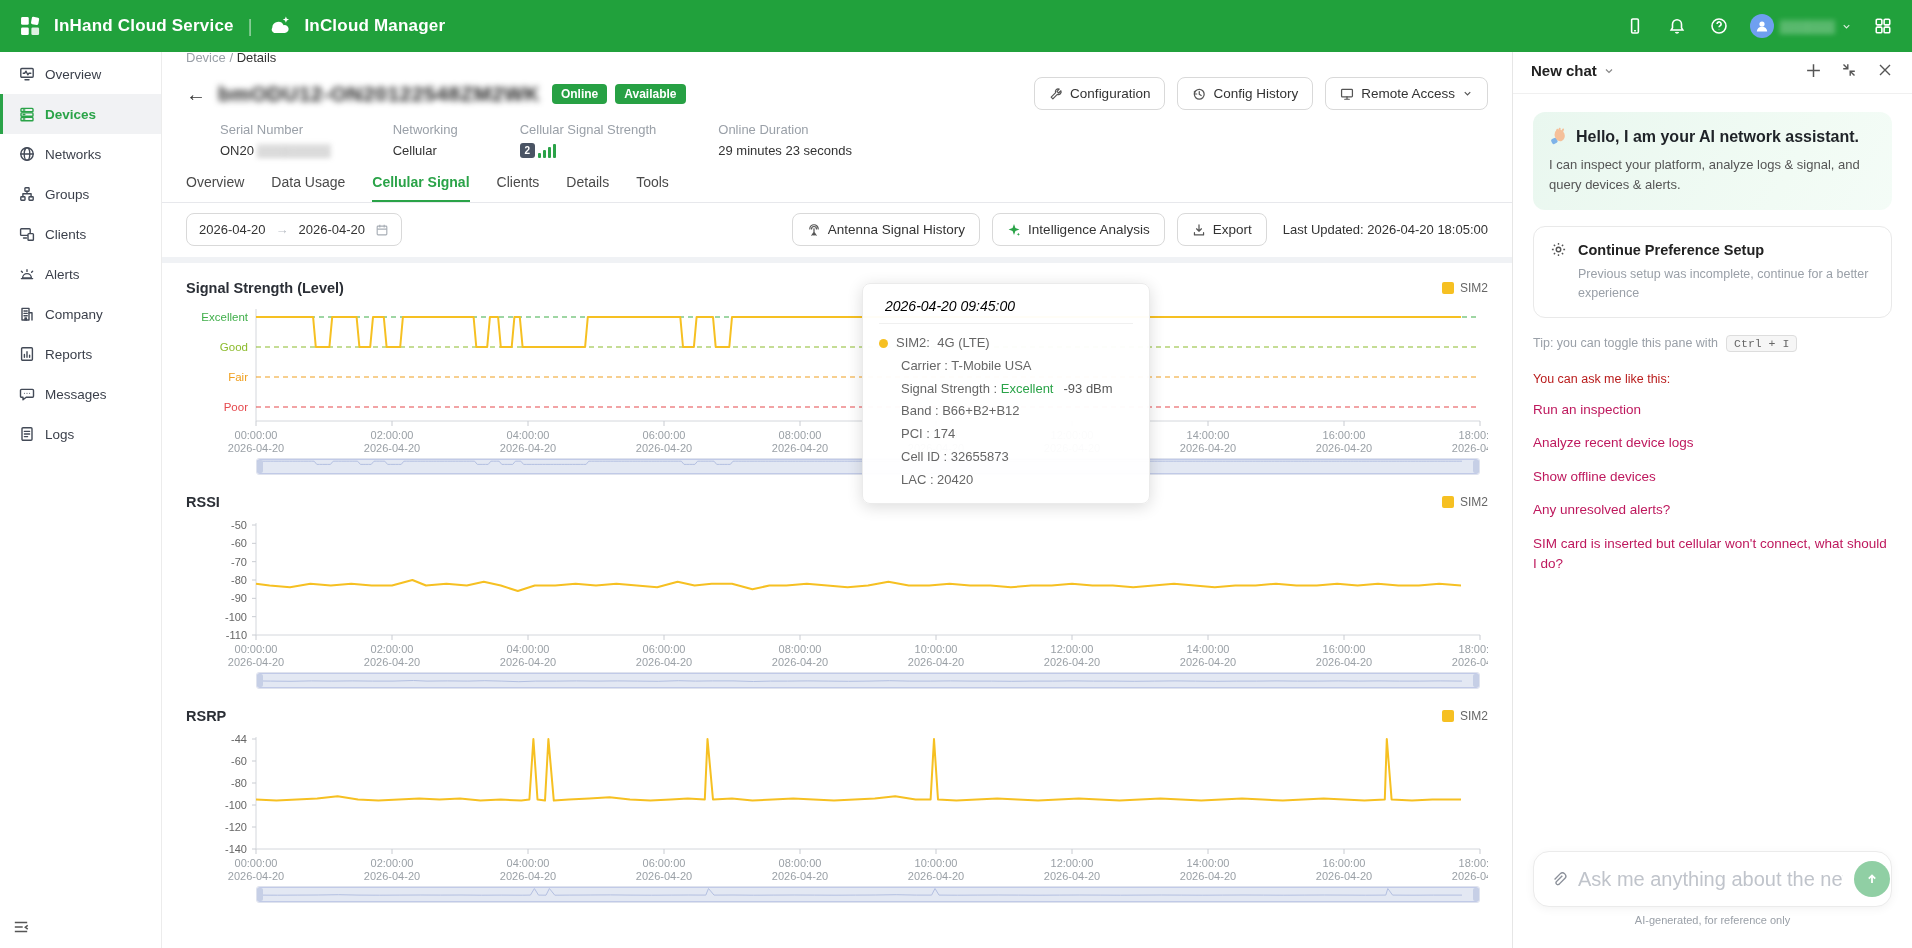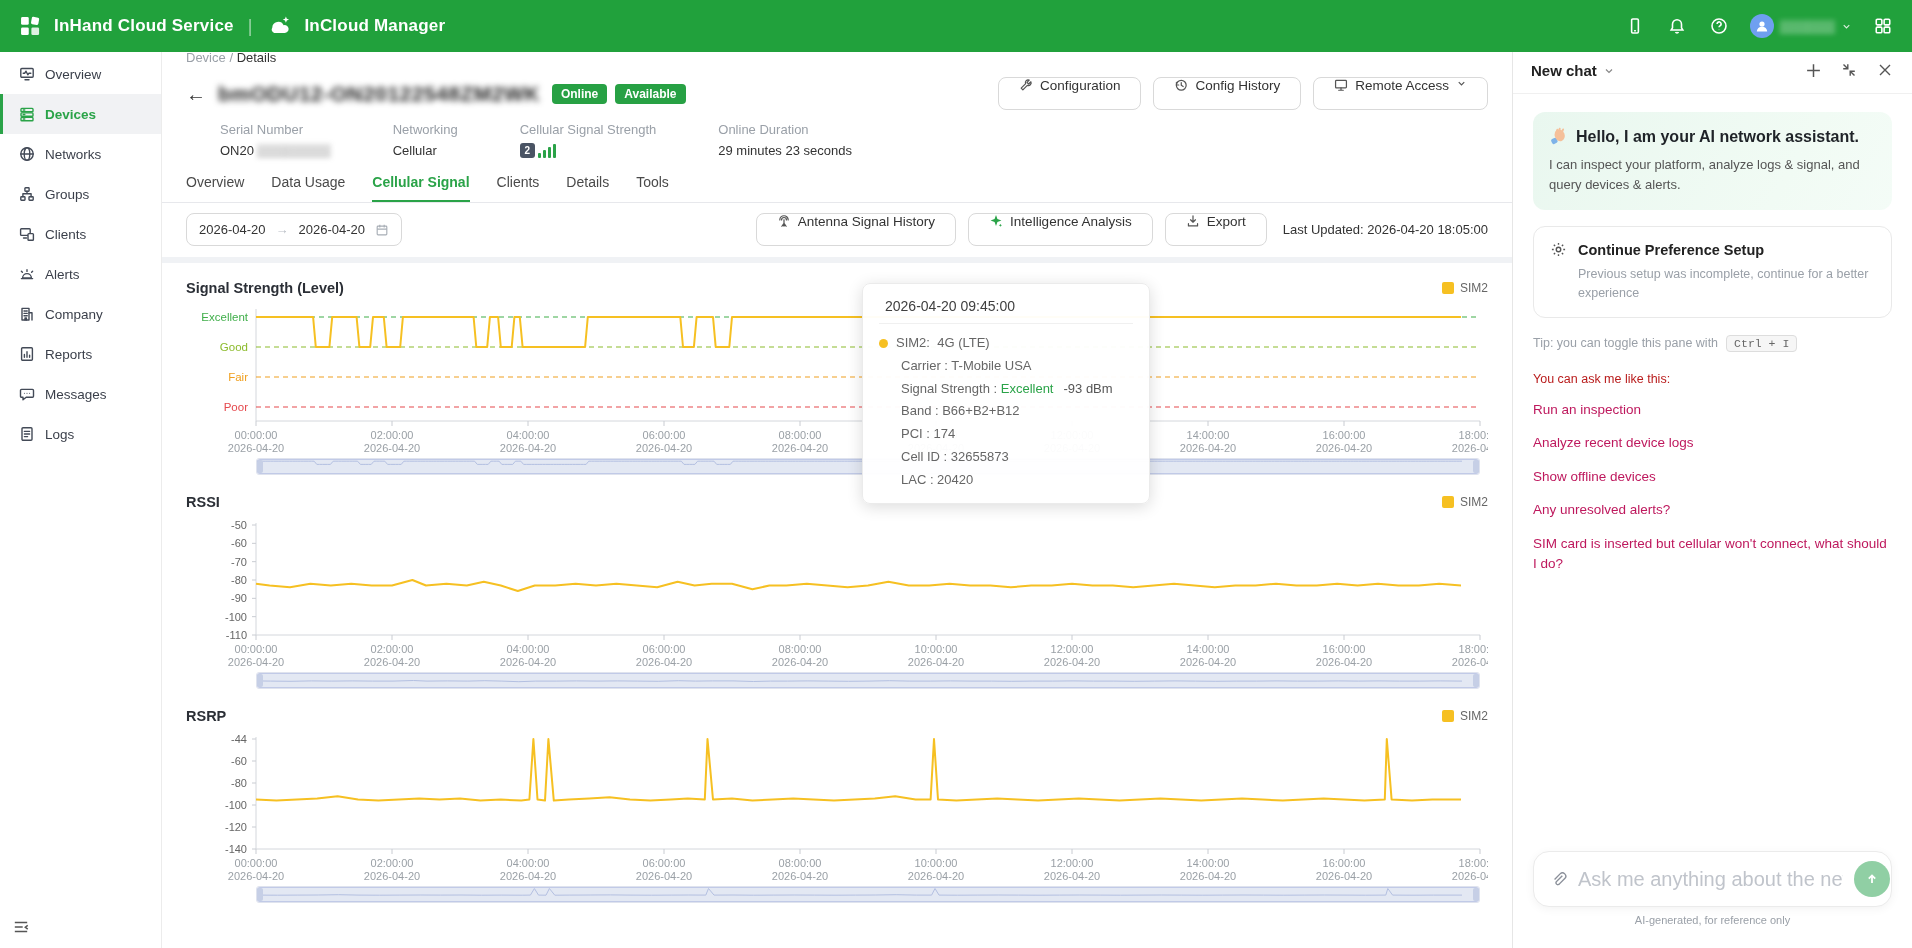--- a/index.html
+++ b/index.html
@@ -34,21 +34,21 @@
   .breadcrumb { padding:2px 24px 4px; font-size:13px; color:#9aa0a8; }
   .breadcrumb .cur { color:#333; }
   .breadcrumb .lnk { cursor:pointer; }
 
   .dev-header { display:flex; align-items:center; padding:8px 24px 0; }
   .back { font-size:20px; color:#333; cursor:pointer; margin-right:12px; line-height:1; }
   .dev-title { font-size:21px; font-weight:bold; color:#222; letter-spacing:.5px; }
   .badges { display:flex; gap:8px; margin-left:12px; }
   .badge { background:#27a144; color:#fff; font-size:12px; padding:3px 9px; border-radius:4px; font-weight:bold; }
   .dev-actions { margin-left:auto; display:flex; gap:12px; }
-  .btn { display:inline-flex; gap:7px; height:33px; padding:0 20px; border:1px solid #d9d9d9; border-radius:8px; background:#fff; font-size:13.5px; color:#333; cursor:pointer; white-space:nowrap; }
+  .btn { display:inline-flex; align-items:center; gap:7px; height:33px; padding:0 14px; border:1px solid #d9d9d9; border-radius:8px; background:#fff; font-size:13.5px; color:#333; cursor:pointer; white-space:nowrap; }
   .btn .bico { width:14px; height:14px; color:#555; flex:none; }
   .btn .green { color:#2aa348; }
 
   .info-row { display:flex; gap:62px; padding:12px 24px 2px 58px; }
   .info-label { color:#9aa0a8; font-size:13px; margin-bottom:6px; }
   .info-value { color:#333; font-size:13px; display:flex; align-items:center; gap:3px; }
   .simchip { display:inline-flex; align-items:flex-end; gap:3px; }
   .simnum { width:15px; height:15px; background:#4a5464; color:#fff; border-radius:3px; font-size:10px; font-weight:bold; display:flex; align-items:center; justify-content:center; }
   .bars { display:flex; align-items:flex-end; gap:2px; height:14px; }
   .bars i { width:3px; background:#2aa348; border-radius:1px; display:block; }
@@ -75,21 +75,21 @@
   .legend .sw { width:12px; height:12px; border-radius:2px; }
   .legend .lname { font-size:12px; color:#666; }
   .brush { position:relative; height:17px; margin-left:70px; width:1224px; background:#eef1f7; border:1px solid #dfe3ee; border-radius:3px; margin-top:3px; overflow:hidden; }
   .brush svg { display:block; }
   .brush .sel { position:absolute; inset:0; background:rgba(160,176,220,.14); border:1px solid rgba(150,166,214,.45); border-radius:3px; }
   .brush .hdl { position:absolute; top:1px; bottom:1px; width:6px; background:#c6cfe6; border-radius:2px; cursor:ew-resize; }
   .brush .hdl.l { left:0; } .brush .hdl.r { right:0; }
 
   
   .tooltip { position:absolute; left:676px; top:6px; width:288px; background:rgba(255,255,255,.96); border:1px solid #ebebeb; border-radius:8px; box-shadow:0 3px 16px rgba(0,0,0,.14); padding:12px 16px 12px; z-index:6; }
-  .tt-time { font-size:14px; color:#404040; padding:2px 0 9px 6px; border-bottom:1px solid #f0f0f0; margin-bottom:8px; }
+  .tt-time { font-size:14px; color:#000000; padding:2px 0 9px 6px; border-bottom:1px solid #f0f0f0; margin-bottom:8px;font-style:italic; }
   .tt-row { font-size:13px; color:#666; line-height:1.75; padding-left:22px; }
   .tt-first { display:flex; align-items:center; gap:8px; padding-left:0; }
   .tt-dot { width:9px; height:9px; border-radius:50%; background:#f6c022; flex:none; }
   .tt-q { color:#2aa348; margin-right:10px; }
   .tt-v { color:#555; }
 
   
   .panel { position:absolute; top:48px; right:0; bottom:0; width:400px; background:#fff; border-left:1px solid #e6e6e6; z-index:25; }
   .panel-head { height:46px; display:flex; align-items:center; padding:0 18px; border-bottom:1px solid #f0f0f0; }
   .panel-title { font-size:15px; font-weight:bold; color:#222; display:flex; align-items:center; gap:6px; cursor:pointer; }

